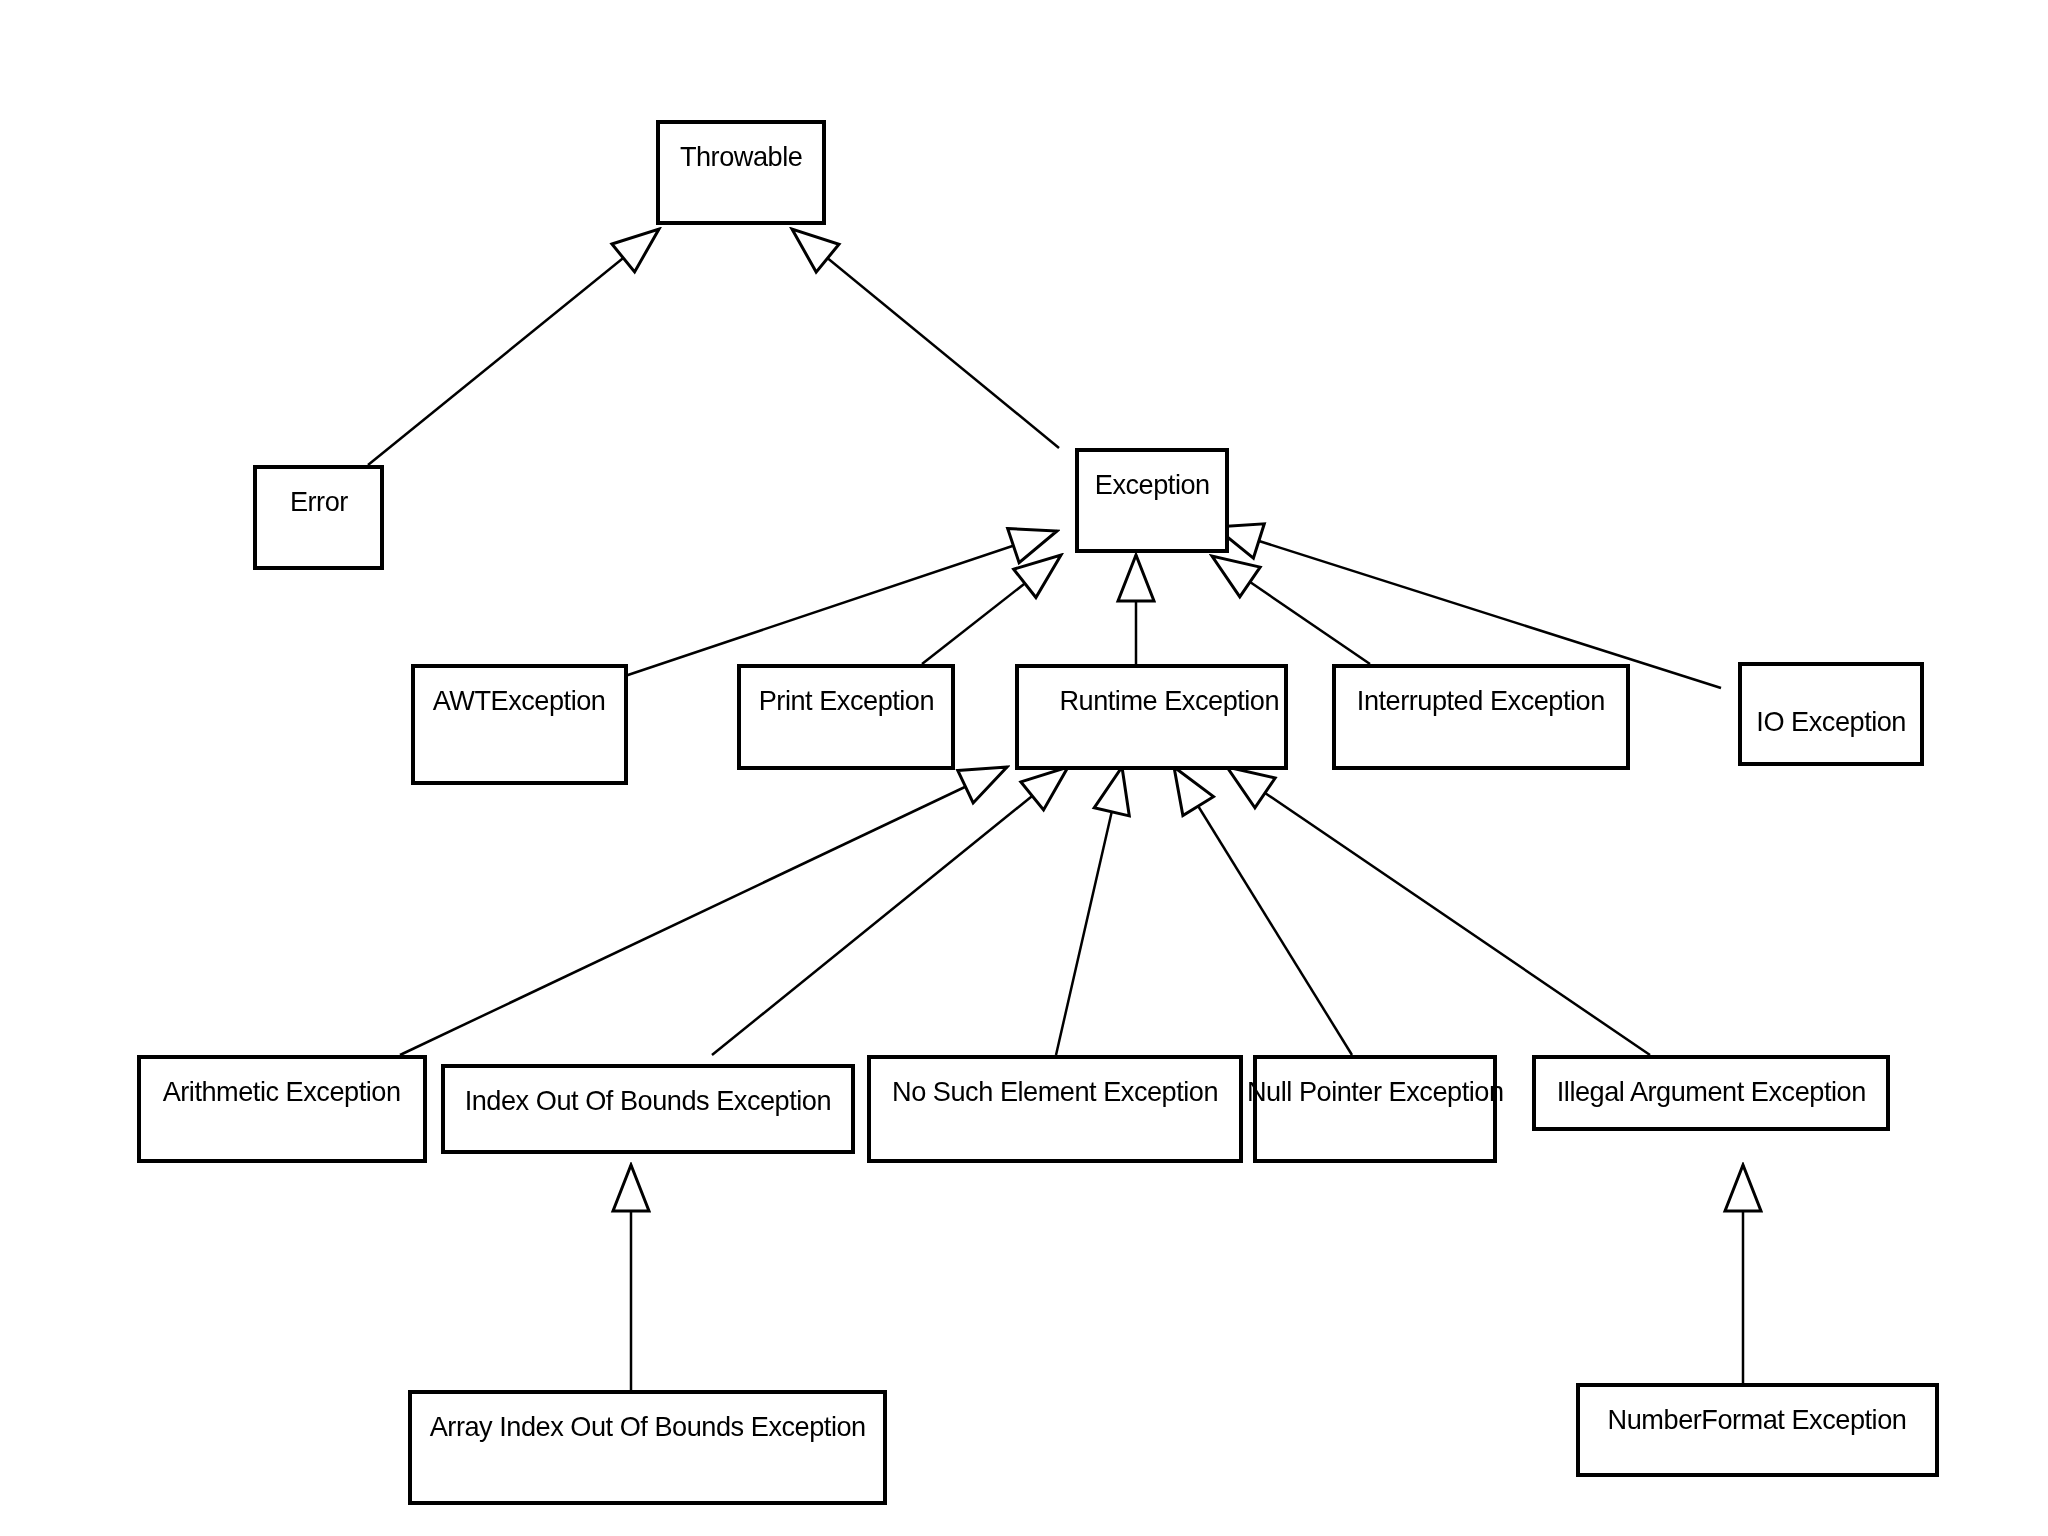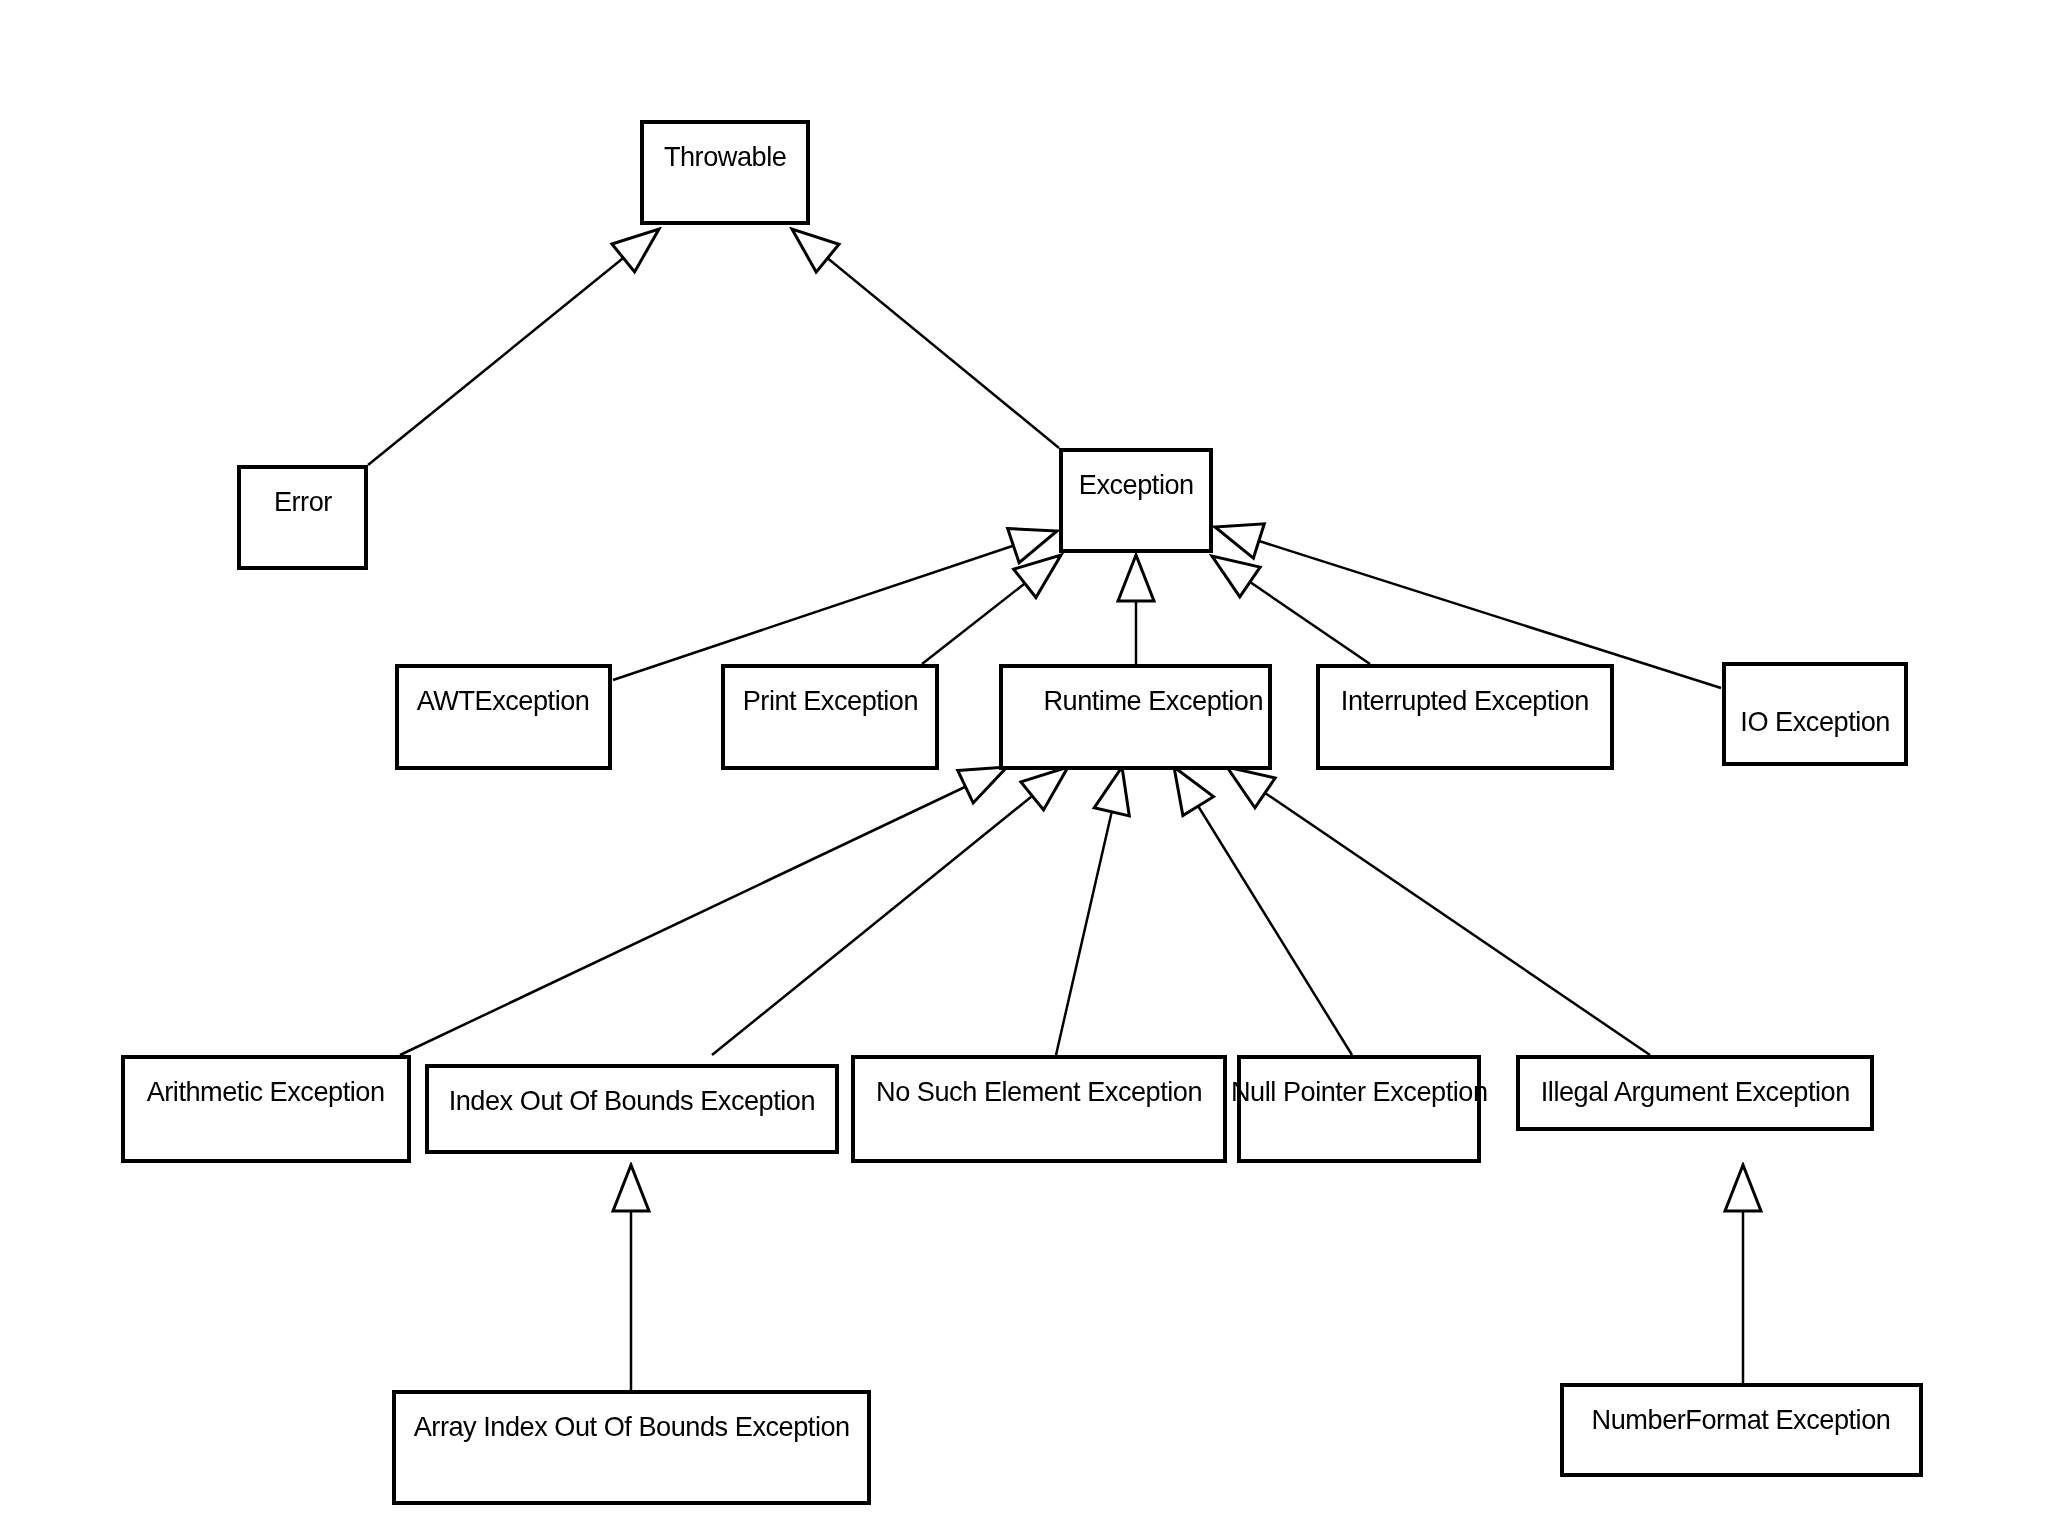--- a/index.html
+++ b/index.html
@@ -20,20 +20,21 @@
   .class-box {
     position: absolute;
     box-sizing: border-box;
     border: 4px solid #000000;
     background: #ffffff;
     z-index: 2;
     display: flex;
     justify-content: center;
     align-items: flex-start;
     padding-top: 16px;
+    margin-left: 16px;
   }
   .class-label {
     font-size: 28px;
     letter-spacing: -0.5px;
     line-height: 34px;
     color: #000000;
     white-space: nowrap;
     transform: scaleX(0.97);
   }
 </style>
@@ -67,21 +68,21 @@
   <div id="nodes">
       <div class="class-box" style="left: 640px; top: 120px; width: 170px; height: 105px;">
         <span class="class-label">Throwable</span>
       </div>
       <div class="class-box" style="left: 237px; top: 465px; width: 131px; height: 105px;">
         <span class="class-label">Error</span>
       </div>
       <div class="class-box" style="left: 1059px; top: 448px; width: 154px; height: 105px;">
         <span class="class-label">Exception</span>
       </div>
-      <div class="class-box" style="left: 395px; top: 664px; width: 217px; height: 106px;">
+      <div class="class-box" style="left: 395px; top: 664px; width: 217px; height: 121px;">
         <span class="class-label">AWTException</span>
       </div>
       <div class="class-box" style="left: 721px; top: 664px; width: 218px; height: 106px;">
         <span class="class-label">Print Exception</span>
       </div>
       <div class="class-box" style="left: 999px; top: 664px; width: 273px; height: 106px; padding-left: 36px;">
         <span class="class-label">Runtime Exception</span>
       </div>
       <div class="class-box" style="left: 1316px; top: 664px; width: 298px; height: 106px;">
         <span class="class-label">Interrupted Exception</span>

